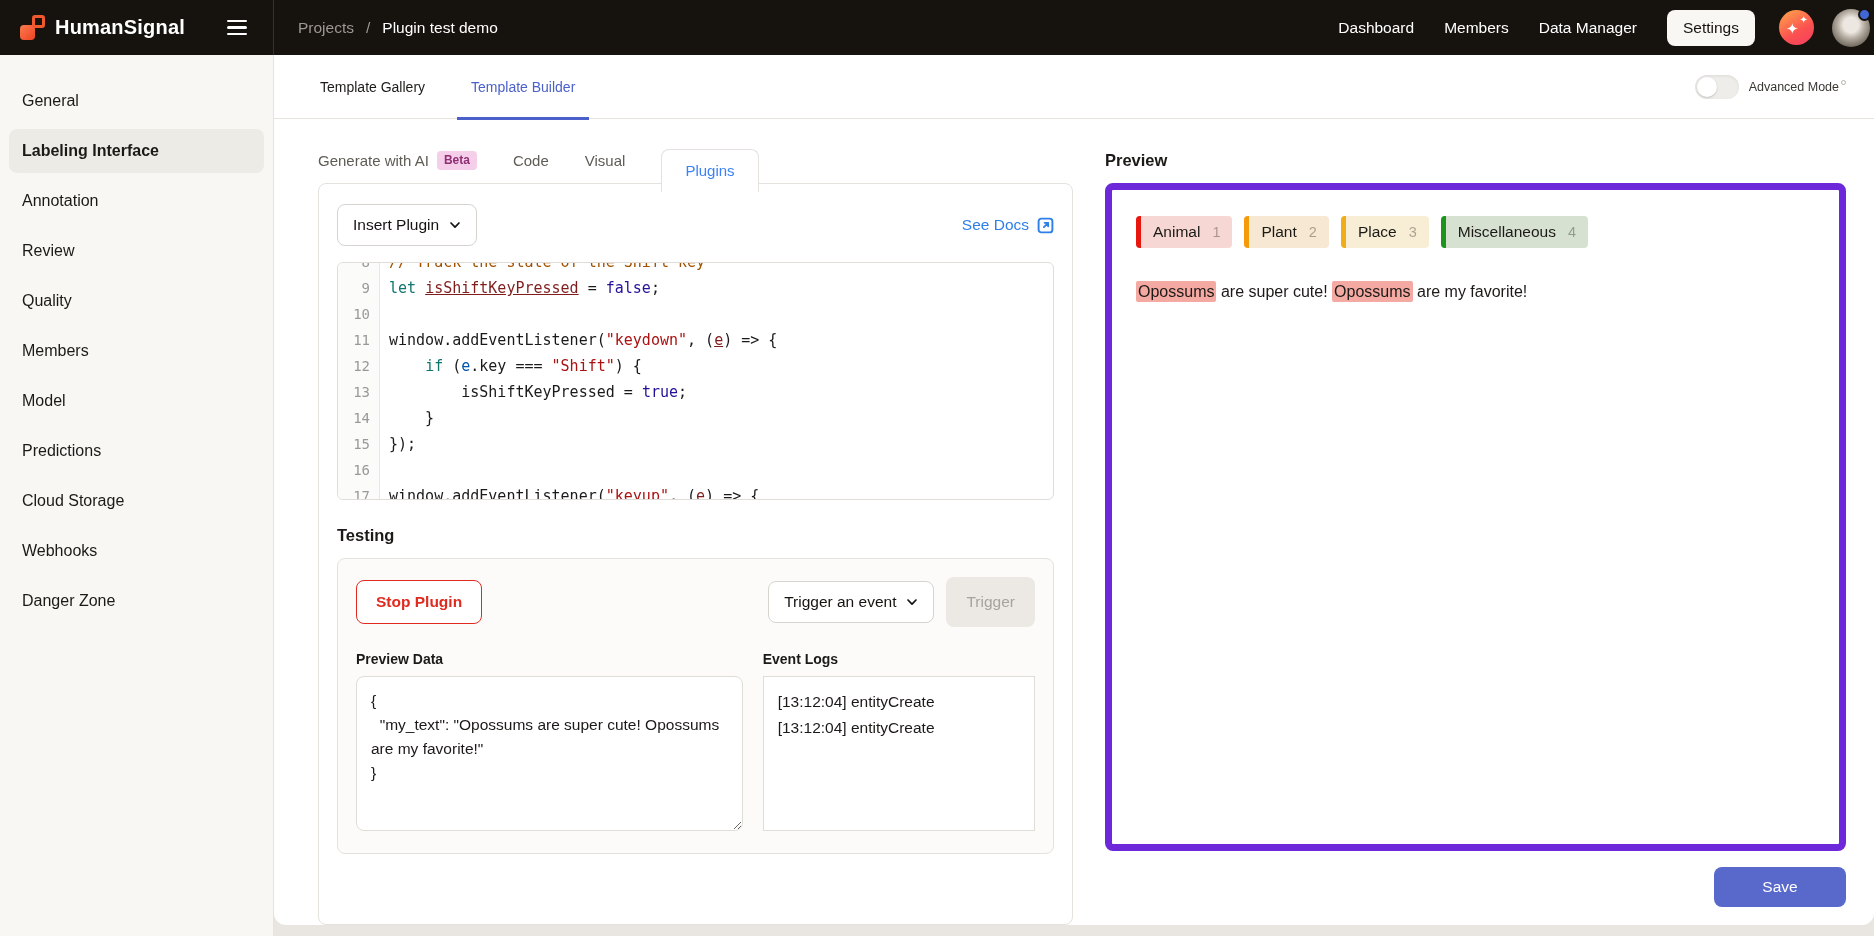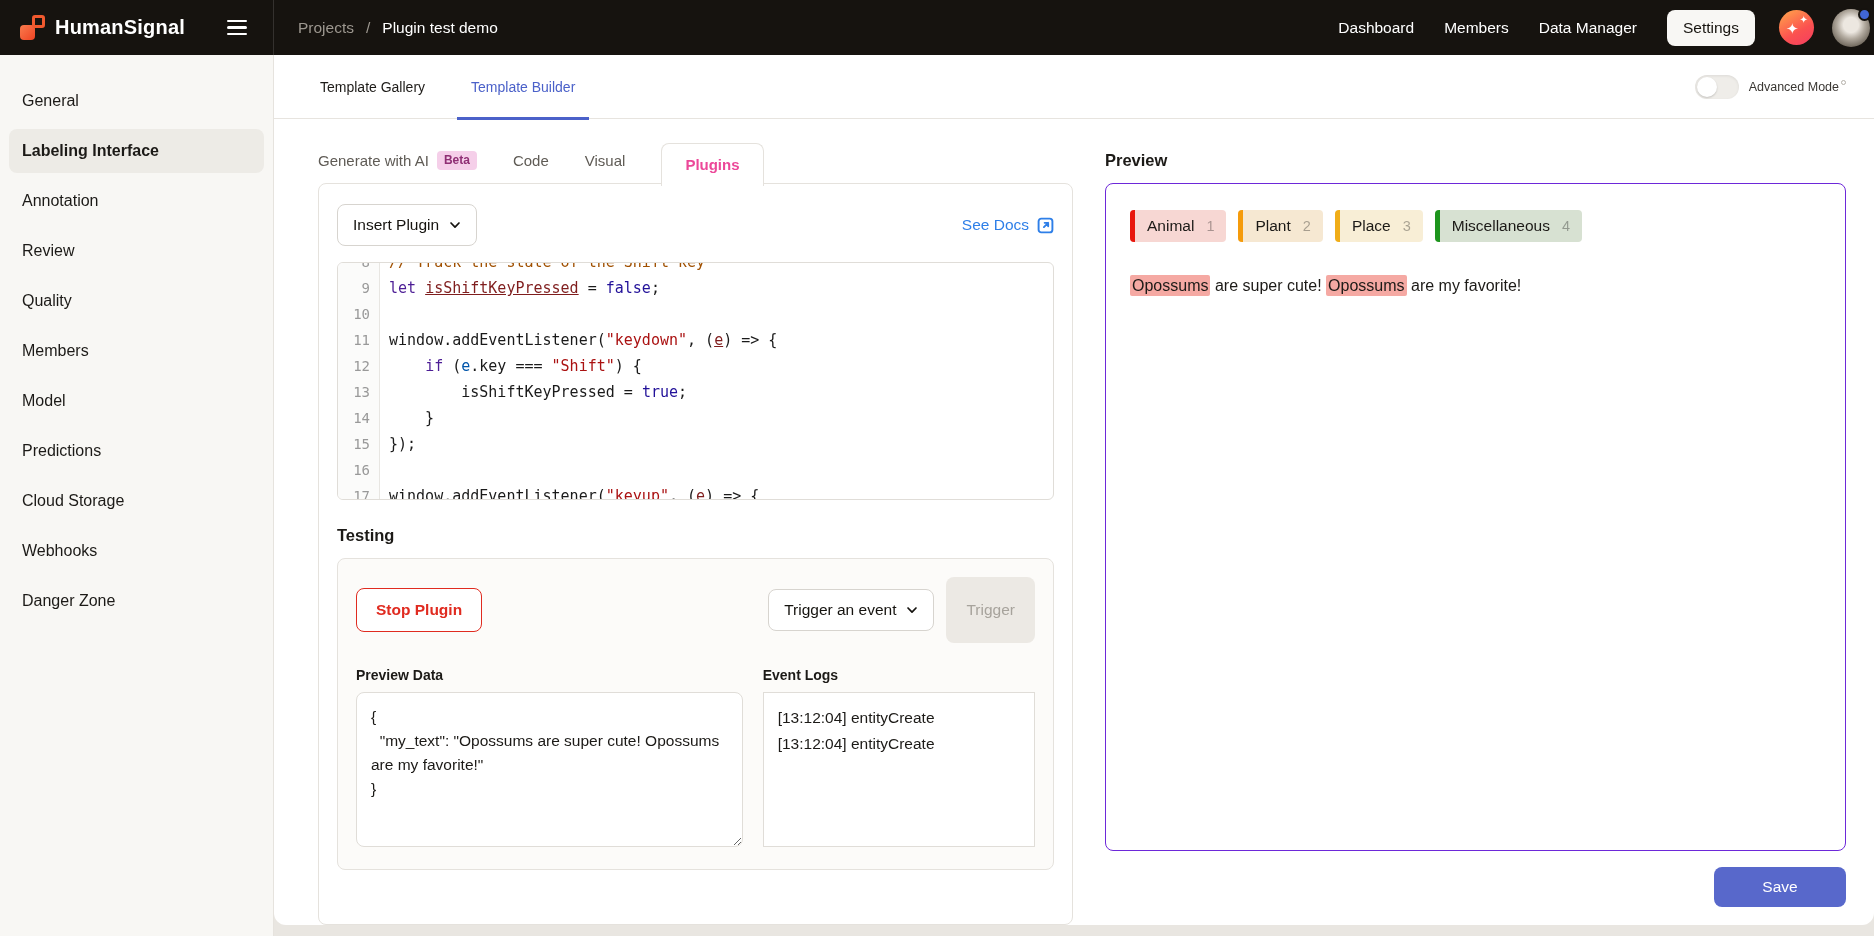--- a/index.html
+++ b/index.html
@@ -61,63 +61,63 @@
              vertical-align:super; margin-left:2px; }
 
   
   .content { display:flex; padding:18px 28px 0 44px; gap:32px; flex:1; min-height:0; }
   .left-col { width:755px; flex-shrink:0; display:flex; flex-direction:column; }
   .right-col { flex:1; display:flex; flex-direction:column; }
 
   
   .subtabs { display:flex; align-items:center; height:46px; position:relative; z-index:2; }
   .subtab { font-size:15px; color:#5f5b55; margin-right:36px; cursor:pointer; display:flex; align-items:center; gap:8px; }
-  .subtab.active { color:#ec4899; font-weight:700; background:#fff; border:1px solid #e5e2dd; border-bottom:none;
-                   border-radius:8px 8px 0 0; padding:12px 23px 13px; margin-right:0; position:relative; top:4px; }
+  .subtab.active { color:#3b82f6; font-weight:400; background:#fff; border:1px solid #e5e2dd; border-bottom:none;
+                   border-radius:8px 8px 0 0; padding:12px 23px 13px; margin-right:0; position:relative; top:10px; }
   .beta-badge { background:#f5cfe9; color:#8f2f74; font-size:12px; font-weight:600; border-radius:4px; padding:2.5px 7px; }
 
   .editor-card { background:#fff; border:1px solid #e5e2dd; border-radius:8px; padding:20px 18px; flex:1; }
   .insert-row { display:flex; align-items:center; justify-content:space-between; }
   .btn-outline { display:inline-flex; align-items:center; gap:10px; border:1px solid #d7d4cf; background:#fff;
                  border-radius:8px; padding:11px 15px; font-size:15.5px; color:#15130f; cursor:pointer;
                  font-family:inherit; }
   .see-docs { display:flex; align-items:center; gap:8px; color:#2e7fe8; font-size:15.5px; cursor:pointer; }
 
   
   .code-editor { margin-top:16px; border:1px solid #e0ddd8; border-radius:6px; height:238px; overflow:hidden;
                  font-family:"DejaVu Sans Mono", monospace; font-size:15px; cursor:text; background:#fff; }
   .code-scroll { margin-top:-14px; }
   .code-line { display:flex; line-height:26px; height:26px; white-space:pre; }
   .gutter { width:42px; flex-shrink:0; text-align:right; padding-right:9px; color:#999; background:#fbfbfa;
             border-right:1px solid #e8e6e2; font-size:14px; }
   .code-text { padding-left:9px; }
-  .tk-comment { color:#a05000; } .tk-keyword { color:#4c1d95; } .tk-def { color:#7f1d1d;text-decoration:underline; }
+  .tk-comment { color:#a05000; } .tk-keyword { color:#0f766e; } .tk-def { color:#7f1d1d;text-decoration:underline; }
   .tk-atom { color:#221199; } .tk-var2 { color:#0055aa; } .tk-string { color:#aa1111; } .tk-plain { color:#1a1a1a; }
 
   
   .testing-title { font-size:16.5px; font-weight:700; margin-top:26px; }
   .testing-panel { margin-top:13px; border:1px solid #e5e2dd; border-radius:8px; background:#fcfbf9; padding:18px; }
   .controls-row { display:flex; align-items:center; }
   .btn-stop { border:1px solid #e02b20; color:#e02b20; background:#fff; border-radius:8px; padding:12px 19px;
               font-size:15.5px; font-weight:600; cursor:pointer; font-family:inherit; }
   .controls-right { margin-left:auto; display:flex; align-items:center; gap:12px; }
-  .btn-trigger { background:#ece9e4; color:#a7a39c; border:none; border-radius:8px; padding:24px 20px;
+  .btn-trigger { background:#ece9e4; color:#a7a39c; border:none; border-radius:8px; padding:16px 20px;
                  font-size:15.5px; cursor:default; font-family:inherit; }
   .boxes-row { display:flex; gap:20px; margin-top:24px; }
   .box-col-left { flex:1.42; } .box-col-right { flex:1; }
   .box-label { font-size:14px; font-weight:700; margin-bottom:9px; }
   .preview-textarea { width:100%; height:155px; border:1px solid #e0ddd8; border-radius:8px; background:#fff;
                       padding:12px 14px; font-family:"Liberation Sans", sans-serif; font-size:15.5px; color:#1c1a17;
                       line-height:1.55; resize:both; }
   .logs-box { height:155px; border:1px solid #e0ddd8; border-radius:0; background:#fff; padding:12px 14px;
               font-size:15.5px; line-height:1.65; overflow:auto; }
 
   
   .preview-title { font-size:16.5px; font-weight:700; height:46px; display:flex; align-items:center; }
-  .preview-card { border:1px solid #6d28d9; border-radius:8px; background:#fff; padding:26px 24px; height:668px; }
+  .preview-card { border:7px solid #6d28d9; border-radius:8px; background:#fff; padding:26px 24px; height:668px; }
   .chips-row { display:flex; gap:12px; flex-wrap:wrap; }
   .chip { position:relative; display:inline-flex; align-items:center; border-radius:4px; padding:7px 12px 7px 17px;
           font-size:15.5px; cursor:pointer; overflow:hidden; }
   .chip-bar { position:absolute; left:0; top:0; bottom:0; width:5px; }
   .chip-num { margin-left:12px; color:rgba(0,0,0,0.32); font-size:14.5px; }
   .sentence { margin-top:30px; font-size:16px; line-height:1.7; }
   .hl { background:#f5a9a3; padding:2px 2px; border-radius:2px; cursor:pointer; }
 
   .save-row { display:flex; justify-content:flex-end; margin-top:16px; }
   .btn-save { background:#5868cb; color:#fff; border:none; border-radius:8px; padding:11px 0; width:132px;

